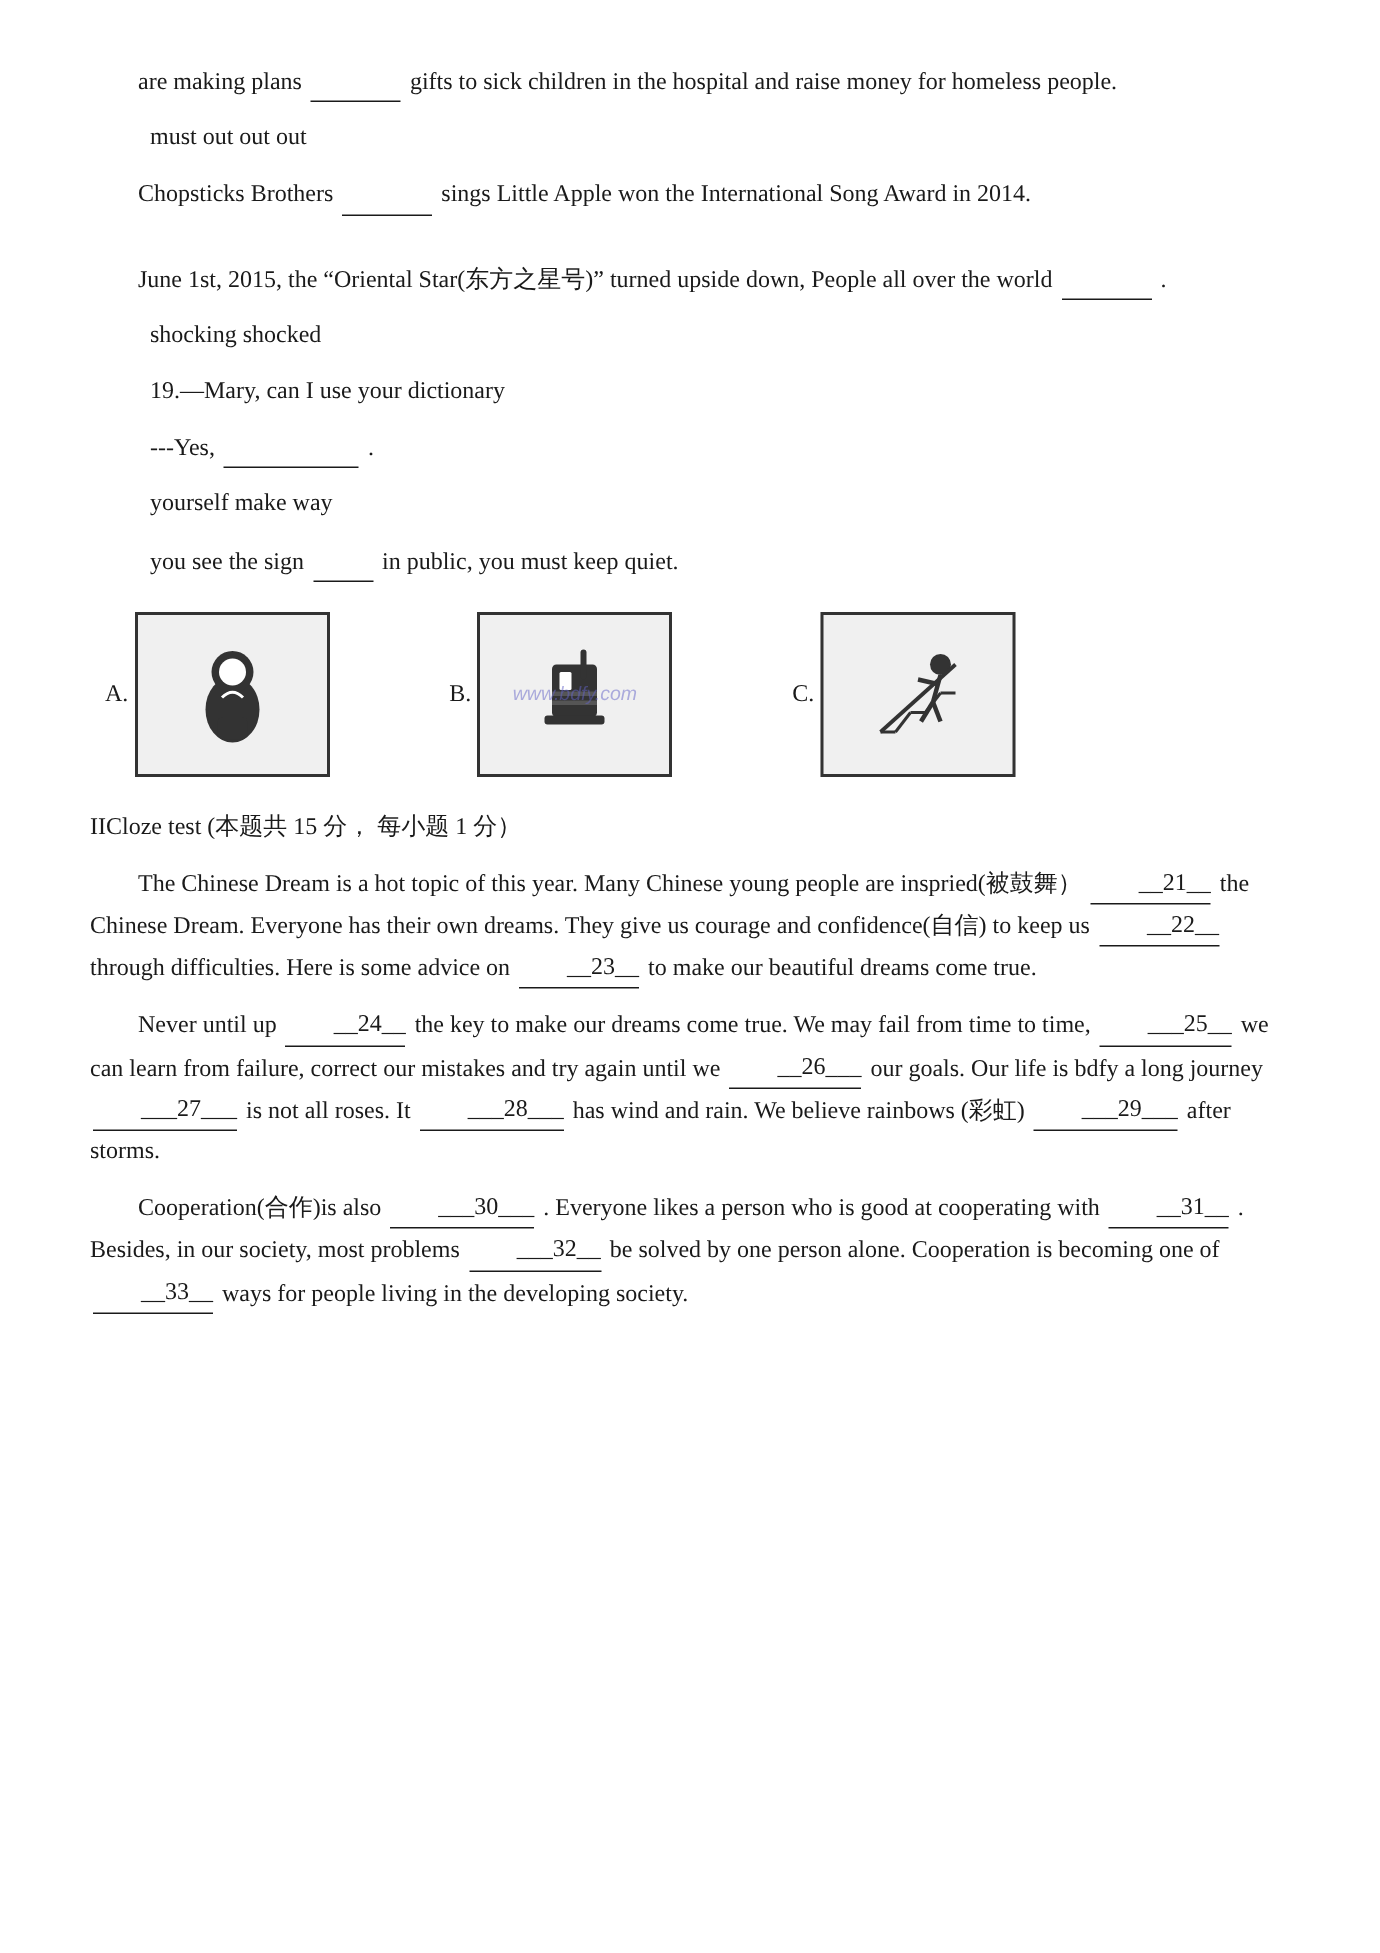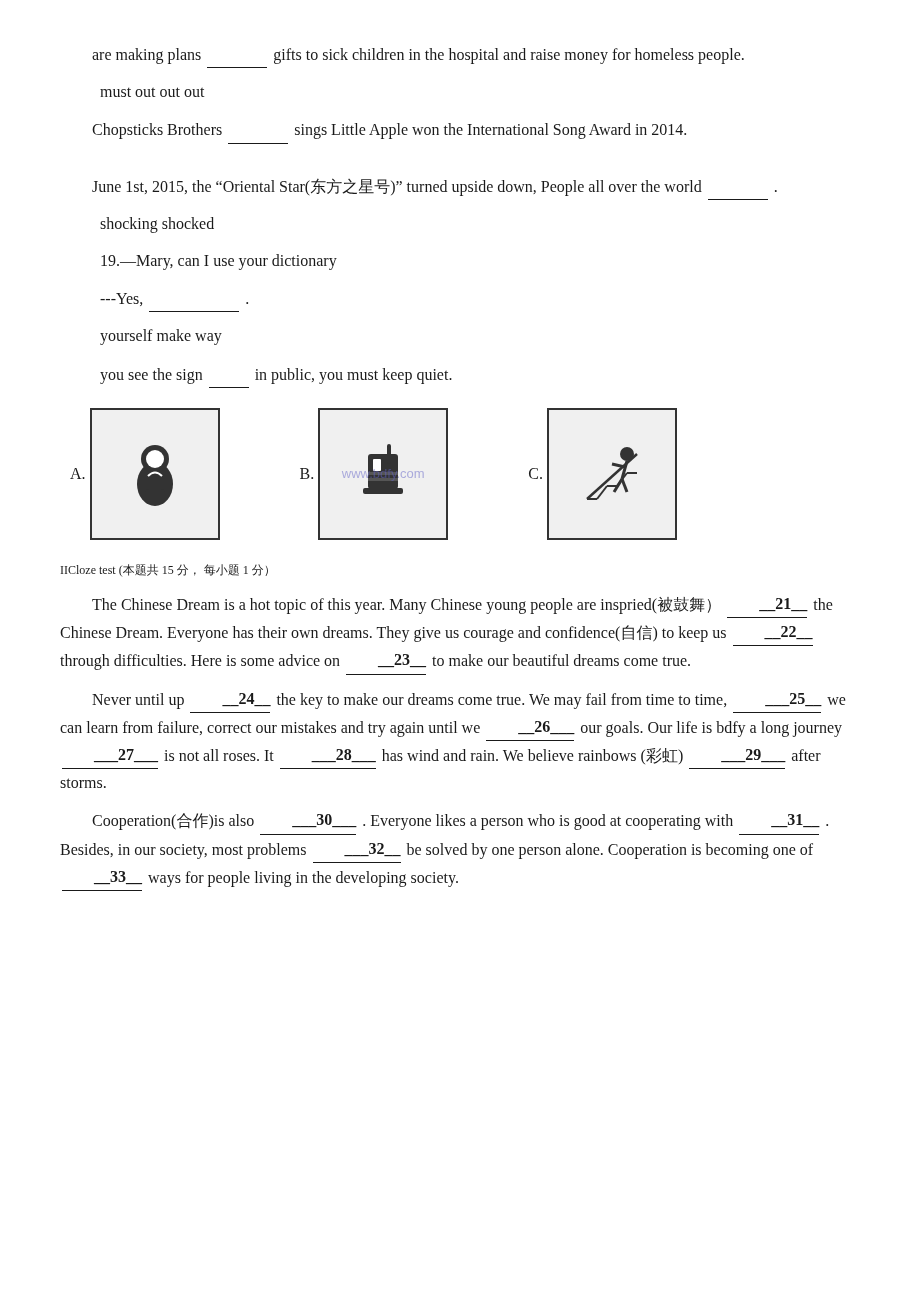--- a/index.html
+++ b/index.html
@@ -51,67 +51,67 @@
       margin: 0 2px;
       vertical-align: bottom;
     }
     .blank-num {
       display: inline-block;
       border-bottom: 1px solid #1a1a1a;
       min-width: 55px;
       margin: 0 2px;
       text-align: center;
       vertical-align: bottom;
-      font-weight: bold;
     }
     .images-row {
       display: flex;
       align-items: center;
       gap: 80px;
       margin: 20px 0 20px 10px;
     }
     .image-box {
       display: flex;
       flex-direction: column;
       align-items: center;
       gap: 4px;
     }
     .image-label {
       font-weight: normal;
       font-size: 16px;
     }
     .img-frame {
       border: 2px solid #333;
       width: 130px;
-      height: 132px;
+      height: 110px;
       display: flex;
       align-items: center;
       justify-content: center;
       background: #f0f0f0;
       position: relative;
       overflow: hidden;
+      font-style: italic;
     }
     .img-frame svg {
       width: 90px;
       height: 80px;
     }
     .watermark {
       position: absolute;
       top: 50%;
       left: 50%;
       transform: translate(-50%, -50%);
       font-size: 13px;
       color: rgba(100,100,200,0.5);
       white-space: nowrap;
       font-family: Arial, sans-serif;
       pointer-events: none;
     }
     .section-title {
       margin-bottom: 10px;
-      font-size: 12px;
+      font-size: 16px;
       line-height: 1.7;
     }
     .gap-section {
       margin-top: 20px;
     }
   </style>
 </head>
 <body>
 
 <div class="section">

